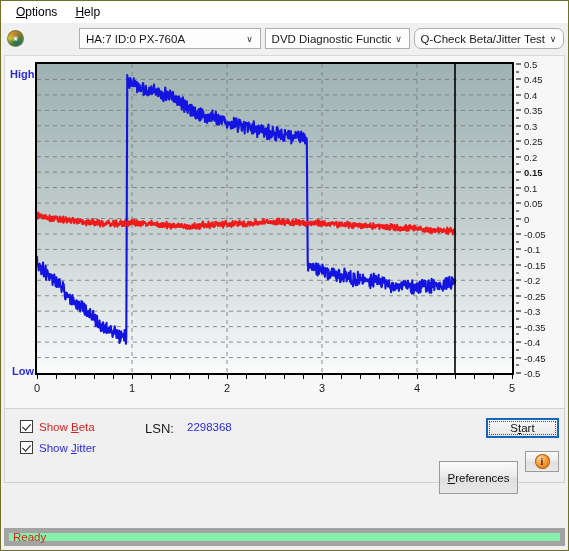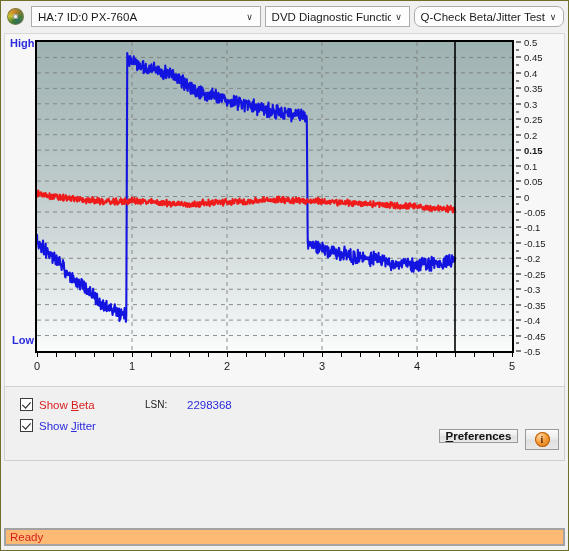--- a/index.html
+++ b/index.html
@@ -74,39 +74,39 @@
     border-radius:50%;background:#f2f2f2;box-shadow:inset 0 0 0 1px #999;
   }
   .combo{
     height:21px;box-sizing:border-box;
     border:1px solid #adadad;background:#fdfdfd;
     display:flex;align-items:center;justify-content:space-between;
     font-size:11.5px;color:#1a1a1a;
     padding:0 2px 0 6px;
   }
   .combo .lbl{white-space:nowrap;overflow:hidden;}
-  .combo.c1{width:252px;}
+  .combo.c1{width:252px;margin-left:48px;}
   .combo.c2{width:145px;}
   .combo.c3{width:160px;border-radius:7px;}
   .chev{
     width:16px;text-align:center;font-size:9px;color:#2b2b2b;flex:0 0 16px;
   }
 
   
   .chart-panel{
     position:relative;
     margin:3px 3px 0 3px;
     height:352px;
     background:#f7f7f7;
     border:1px solid #d8d8d8;
     border-bottom:none;
   }
   .plot-wrap{position:absolute;left:0;top:0;width:563px;height:352px;}
   .axis-label{
-    position:absolute;font-size:11px;color:#2b2bdd;font-weight:bold;
+    position:absolute;font-size:11px;color:#2b2bdd;font-weight:bold;margin-top:9px;
   }
   .axis-label.high{left:5px;top:3px;}
   .axis-label.low{left:7px;top:300px;}
 
   .plot{
     position:absolute;left:30px;top:6px;width:479px;height:313px;
     box-sizing:border-box;
     border:2px solid #000;
     background:linear-gradient(to bottom,#9fb2b2 0%, #adbdbd 22%, #c2cdcd 50%, #dde4e4 75%, #f3f6f6 94%, #fbfcfc 100%);
     overflow:hidden;
@@ -147,69 +147,73 @@
   }
   .checkbox:after{
     content:"";position:absolute;left:3px;top:1px;width:4px;height:7px;
     border:solid #1b1b1b;border-width:0 1.6px 1.6px 0;transform:rotate(42deg);
   }
   .chk-label{font-size:11.5px;}
   .chk-label.beta{color:#d81f1f;}
   .chk-label.jitter{color:#2b2bdd;}
   .chk-label u{text-decoration:underline;}
 
-  .lsn-label{position:absolute;left:140px;top:12px;font-size:10px;color:#1a1a1a;}
+  .lsn-label{position:absolute;left:140px;top:12px;font-size:13px;color:#1a1a1a;}
   .lsn-value{position:absolute;left:182px;top:12px;font-size:11.5px;color:#2b2bdd;}
 
   .btn{
     position:absolute;box-sizing:border-box;
     background:linear-gradient(to bottom,#fbfbfb,#eaeaea 48%,#dfdfdf 52%,#e8e8e8);
     border:1px solid #9a9a9a;
     font-size:11.5px;color:#111;
     display:flex;align-items:center;justify-content:center;
   }
   .btn u{text-decoration:underline;}
   .btn-start{
     left:481px;top:9px;width:73px;height:20px;
     border:2px solid #1664c0;
     background:linear-gradient(to bottom,#fafafa,#e6e6e6);
   }
   .btn-start .inner{
     position:absolute;left:1px;top:1px;right:1px;bottom:1px;
     border:1px dotted #4a4a4a;
     display:flex;align-items:center;justify-content:center;
   }
-  .btn-prefs{left:434px;top:42px;width:79px;height:14px;font-weight:bold;}
+  .btn-prefs{left:434px;top:52px;width:79px;height:33px;}
   .btn-info{
     left:520px;top:42px;width:34px;height:21px;
   }
   .info-circle{
     width:15px;height:15px;border-radius:50%;
     background:radial-gradient(circle at 35% 28%, #ffd6a8 0%, #f59b36 45%, #d2711a 100%);
     box-shadow:inset 0 0 0 1px #b8620f;
     color:#5a2a00;font-size:10px;font-weight:bold;
     font-family:"Liberation Serif", serif;
     display:flex;align-items:center;justify-content:center;line-height:1;
   }
 
   
   .statusbar{
     position:absolute;left:3px;right:3px;bottom:4px;height:18px;
-    background:#fdba74;border:2px solid #a3a3a3;
+    background:#86efac;border:5px solid #a3a3a3;
     display:flex;align-items:center;
     font-size:11.5px;color:#d81f1f;padding-left:4px;
     box-sizing:border-box;
   }
 </style>
 </head>
 <body>
 
 <div id="app">
 
 
+  <div class="menubar">
+    <div class="menuitem"><u>O</u><span>ptions</span></div>
+    <div class="menuitem"><u>H</u><span>elp</span></div>
+  </div>
 
   <div class="toolbar">
     <div class="drive-icon"></div>
     <div class="combo c1">
       <span class="lbl">HA:7 ID:0  PX-760A</span>
       <span class="chev">∨</span>
     </div>
     <div class="combo c2">
       <span class="lbl">DVD Diagnostic Functions</span>
       <span class="chev">∨</span>
@@ -363,20 +367,25 @@
       <div class="chk-label beta"><span>Show </span><u>B</u><span>eta</span></div>
     </div>
     <div class="checkrow r2">
       <div class="checkbox"></div>
       <div class="chk-label jitter"><span>Show </span><u>J</u><span>itter</span></div>
     </div>
 
     <div class="lsn-label">LSN:</div>
     <div class="lsn-value">2298368</div>
 
+    <div class="btn btn-start">
+      <div class="inner">
+        <span><span>S</span><u>t</u><span>art</span></span>
+      </div>
+    </div>
 
     <div class="btn btn-prefs">
       <span><u>P</u><span>references</span></span>
     </div>
 
     <div class="btn btn-info">
       <div class="info-circle">i</div>
     </div>
   </div>
 

